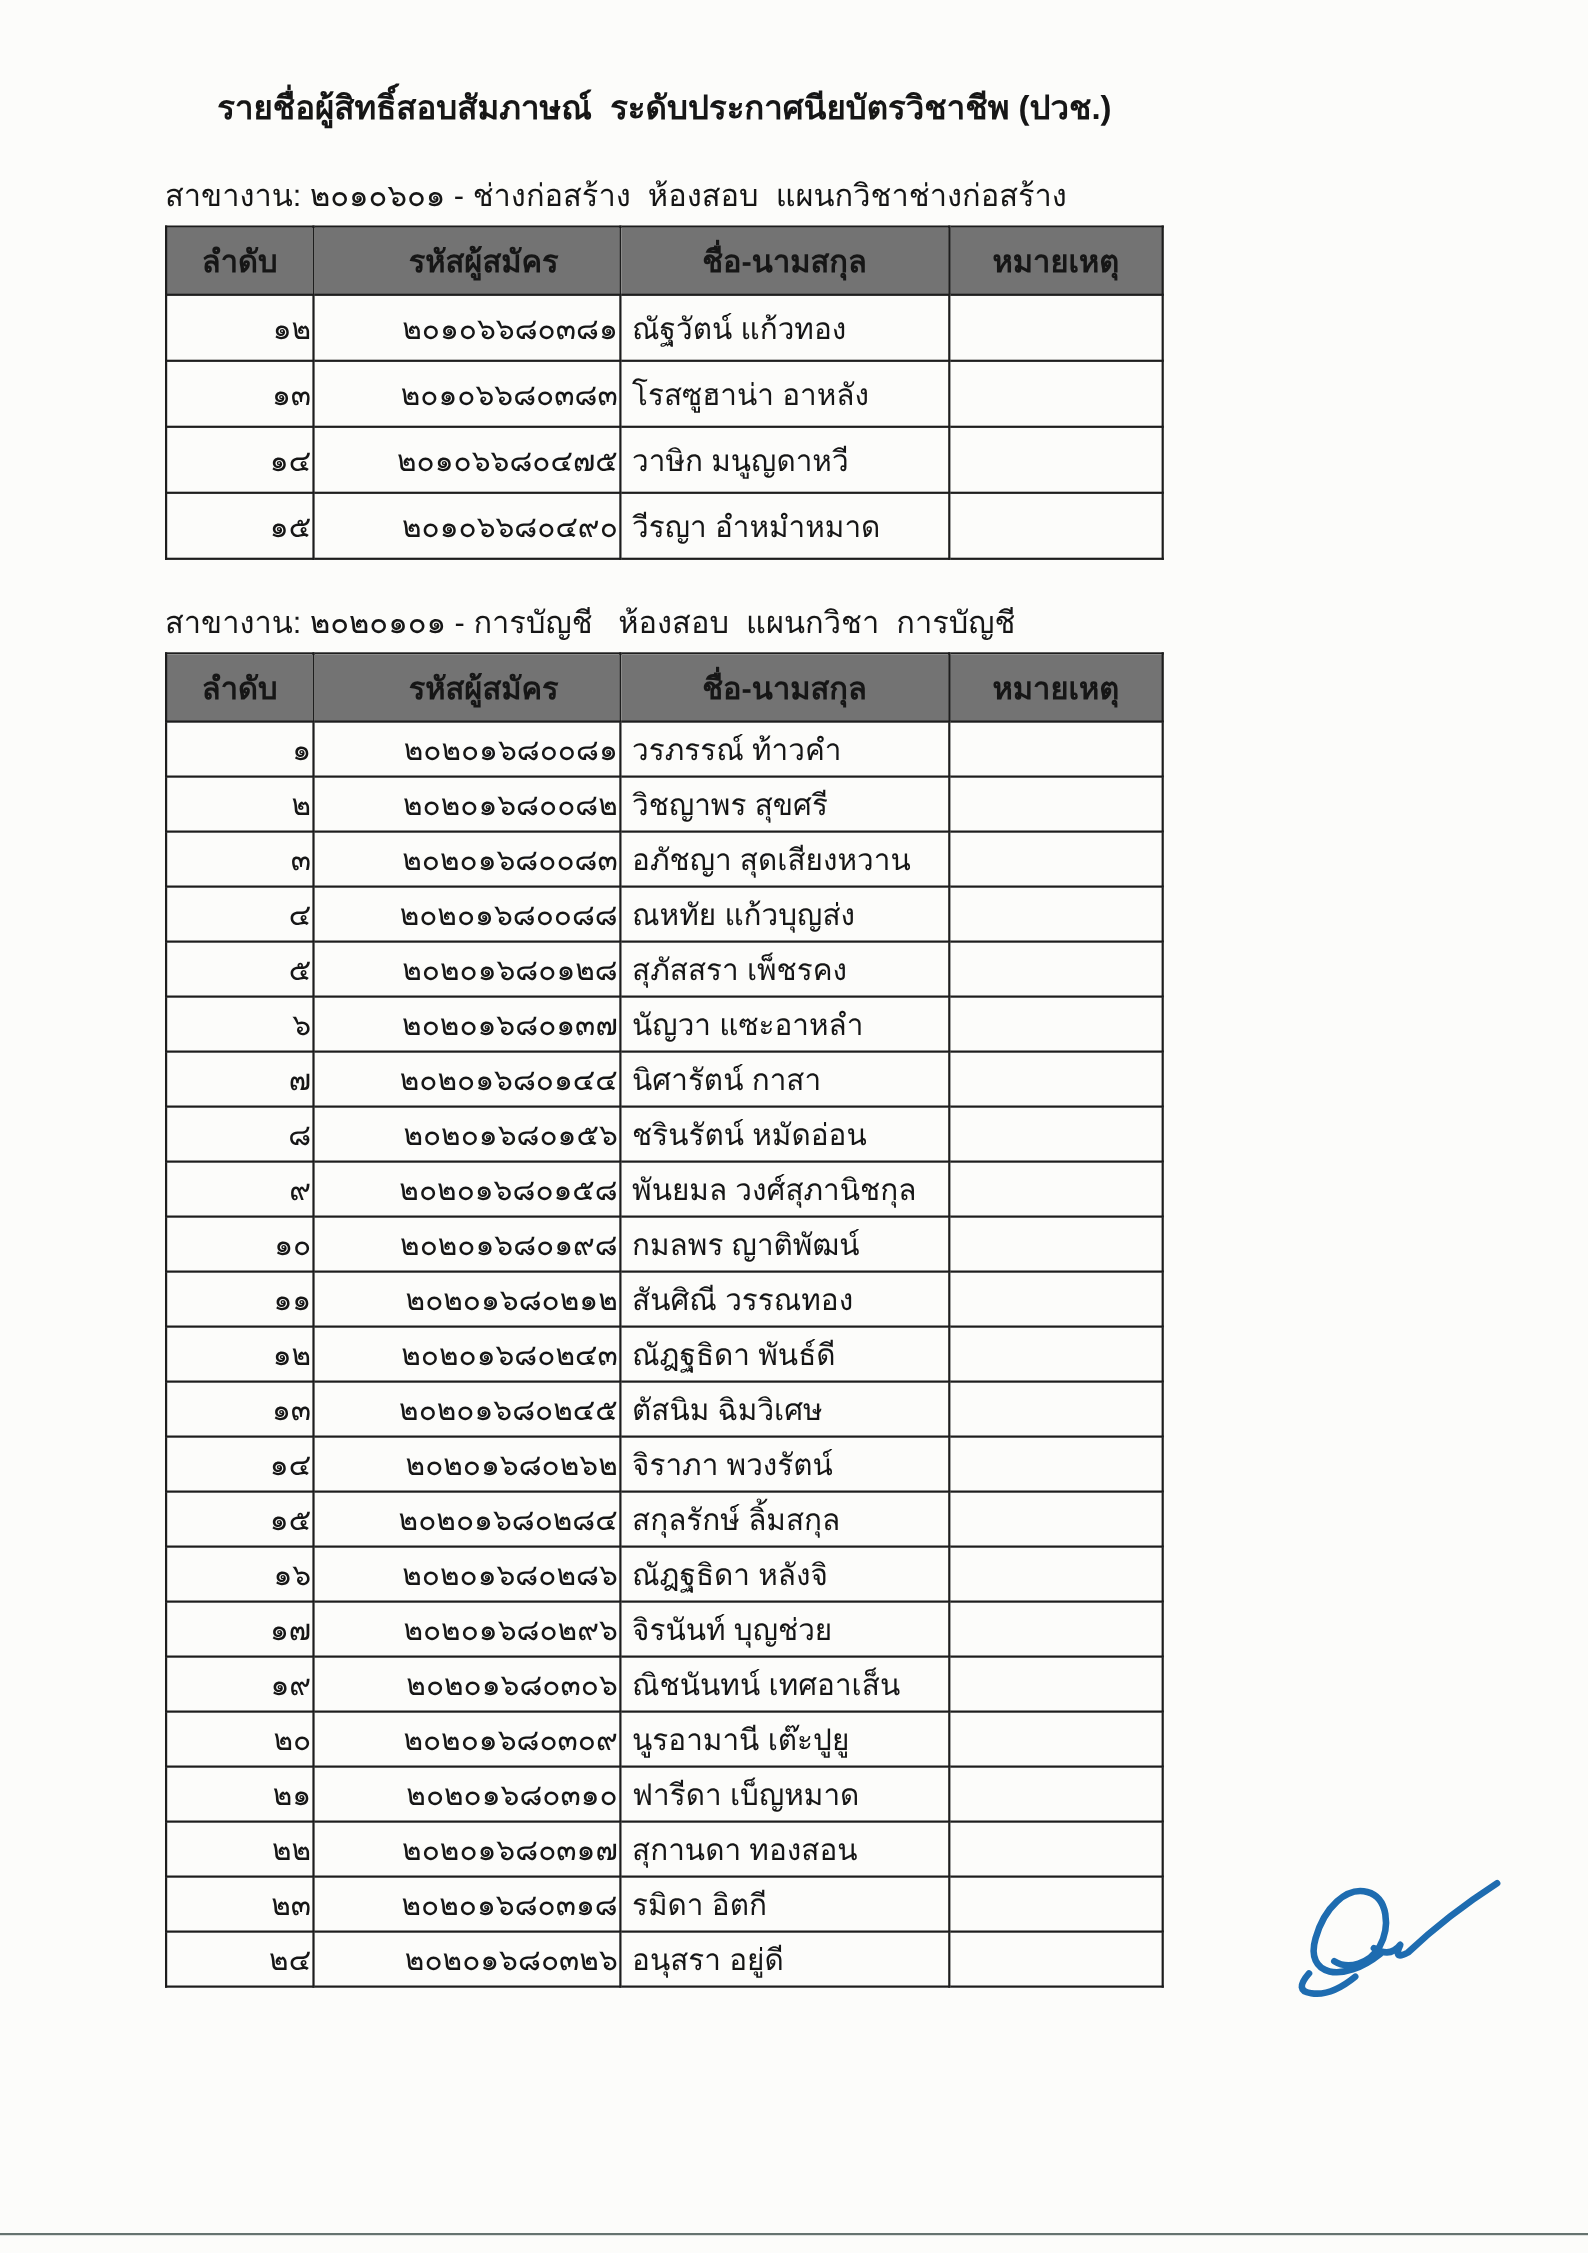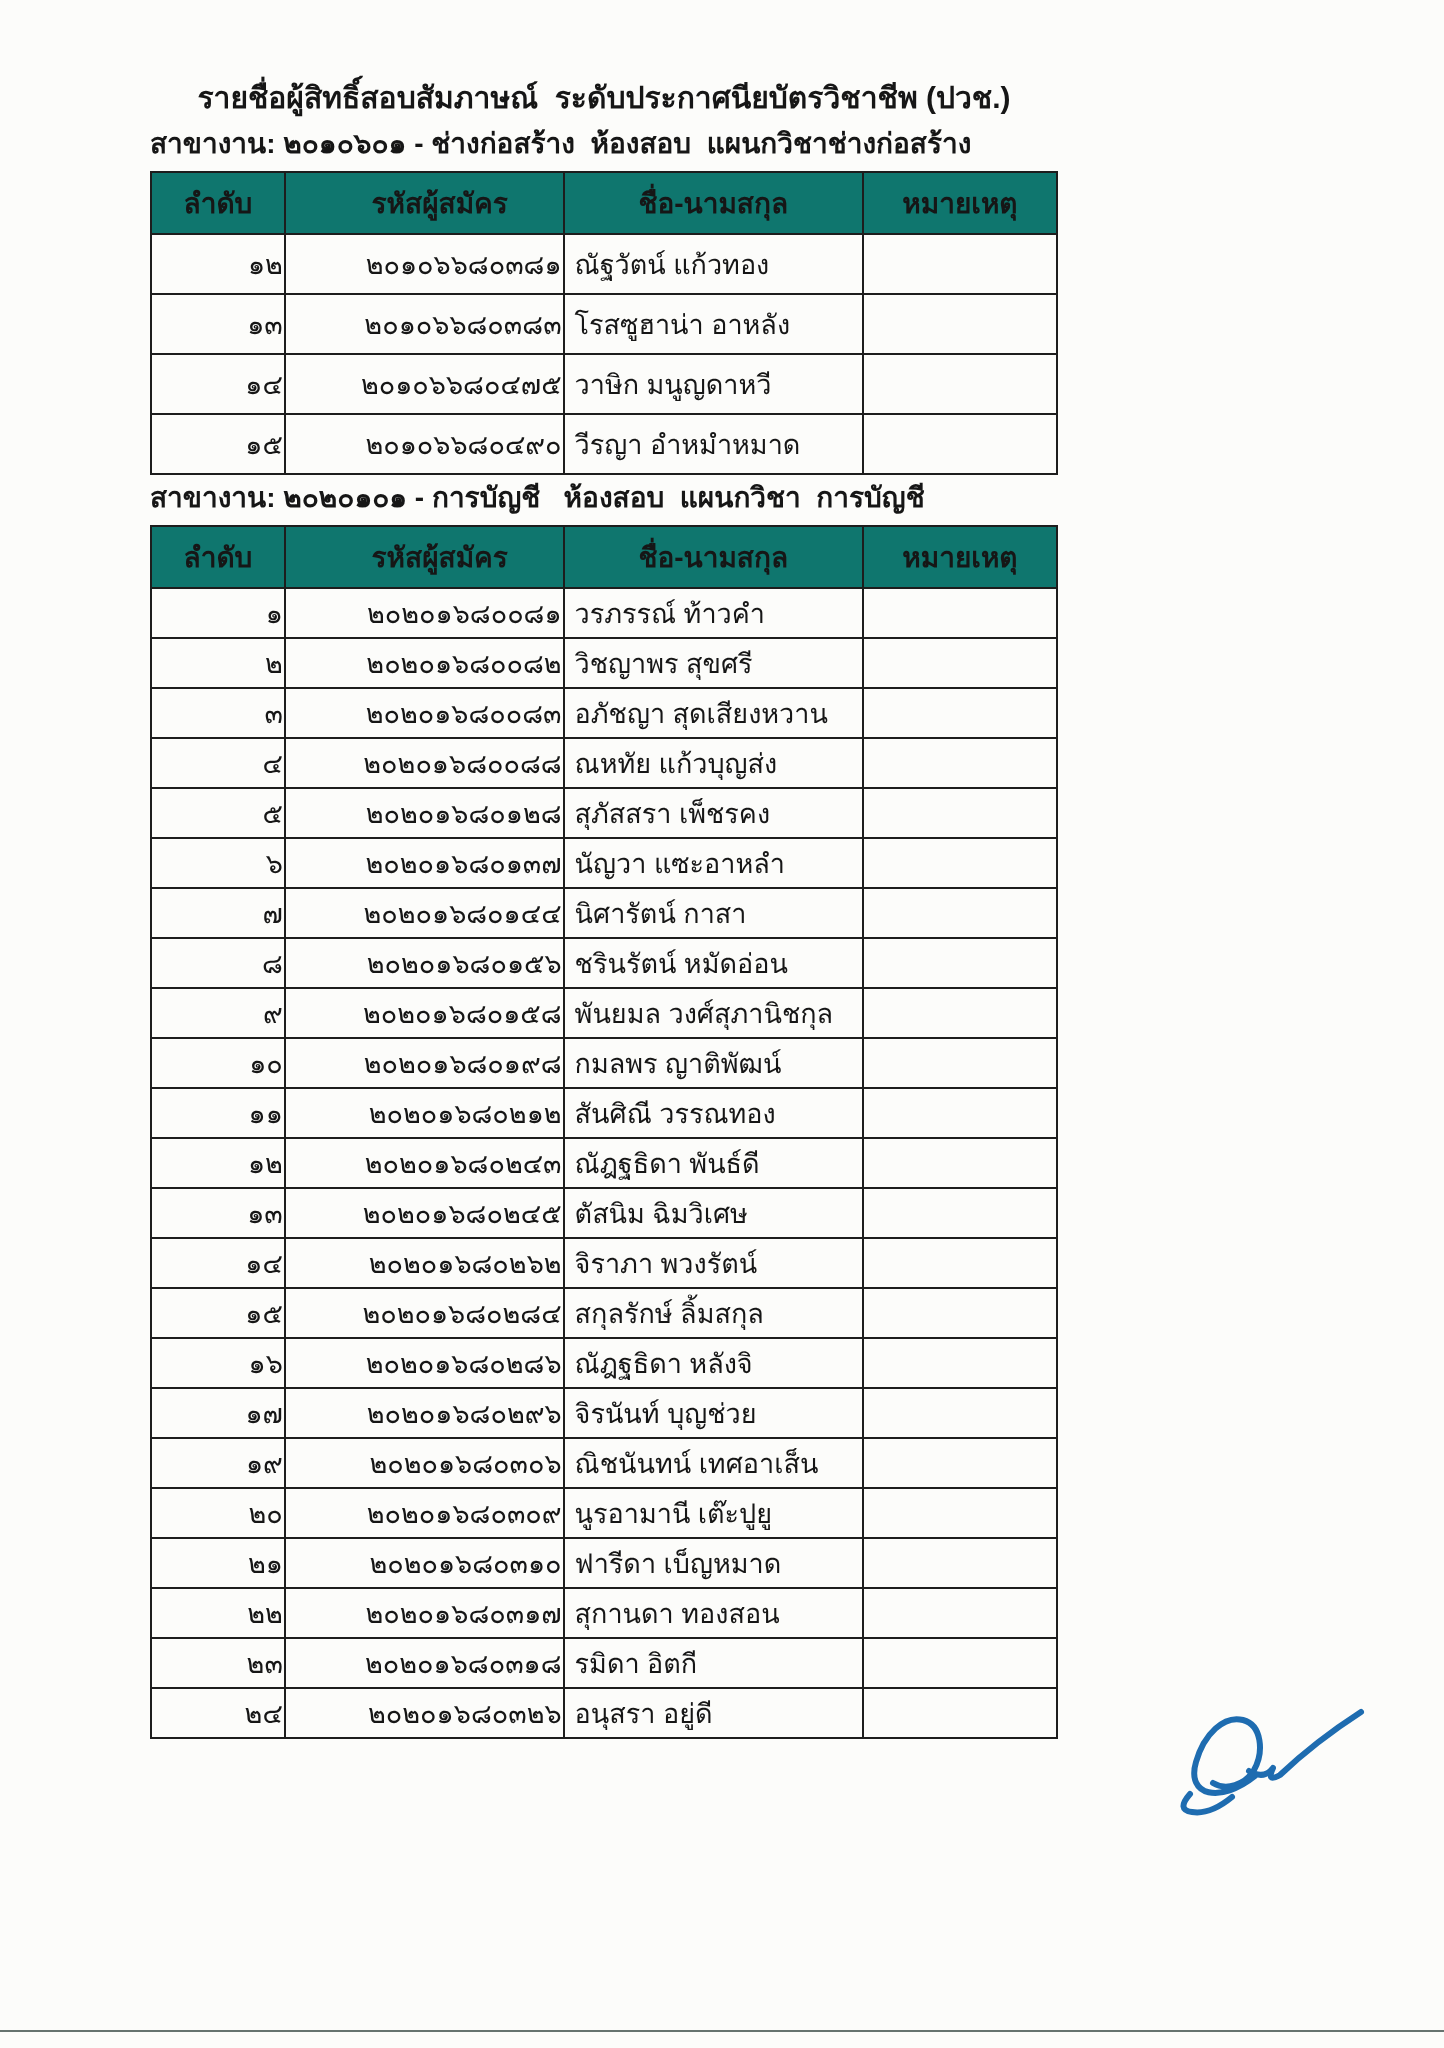--- a/index.html
+++ b/index.html
@@ -21,39 +21,40 @@
   .doc-title{
     margin:0;
     padding-top:74px;
     text-align:center;
     font-size:30px;
     font-weight:bold;
     white-space:pre;
   }
   .section-heading{
     font-size:28px;
-    font-weight:bold;
+    font-weight:normal;
+    margin-top:34px;
     margin-bottom:6px;
     white-space:pre;
   }
   table{
     border-collapse:collapse;
     width:100%;
     table-layout:fixed;
   }
   th,td{
     border:2.5px solid #1d1d1d;
     overflow:hidden;
   }
   th{
     font-size:28px;
     font-weight:bold;
     text-align:center;
     height:58px;
-    background:#0f766e;
+    background:#737373;
   }
   td{font-size:27px;}
   .col0{width:15.1%;}
   .col1{width:28.5%;padding-left:32px;}
   .col2{width:34.3%;}
   .col3{width:22.1%;}
   td.col0,td.col1{text-align:right;}
   td.col2{text-align:left;padding-left:10px;}
   section.sec-0 td{height:56px;}
   section.sec-1 td{height:46px;}

